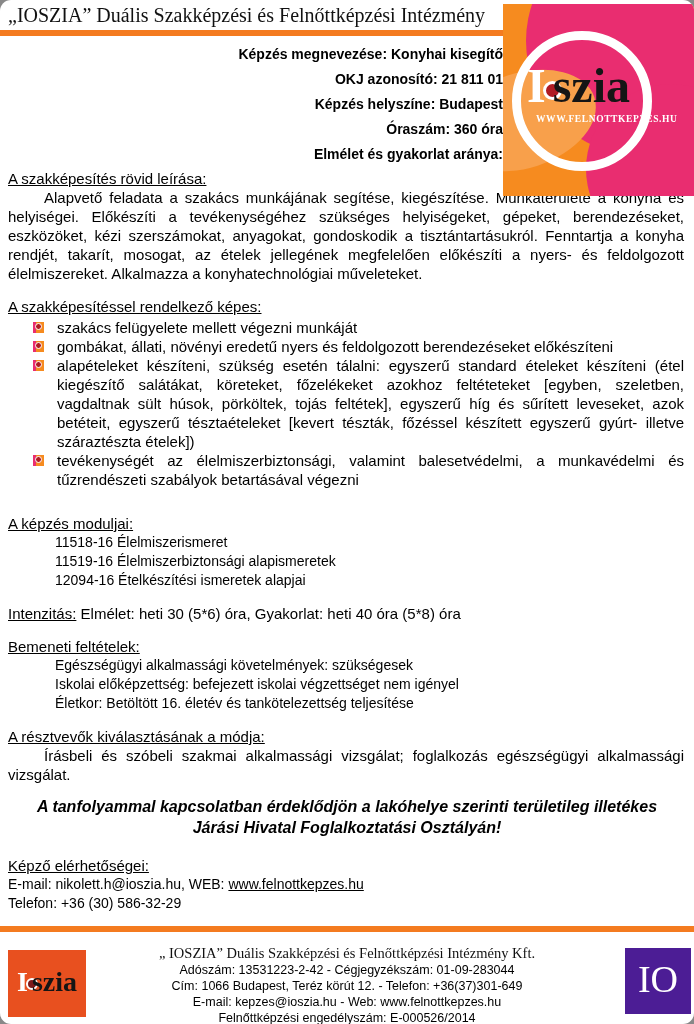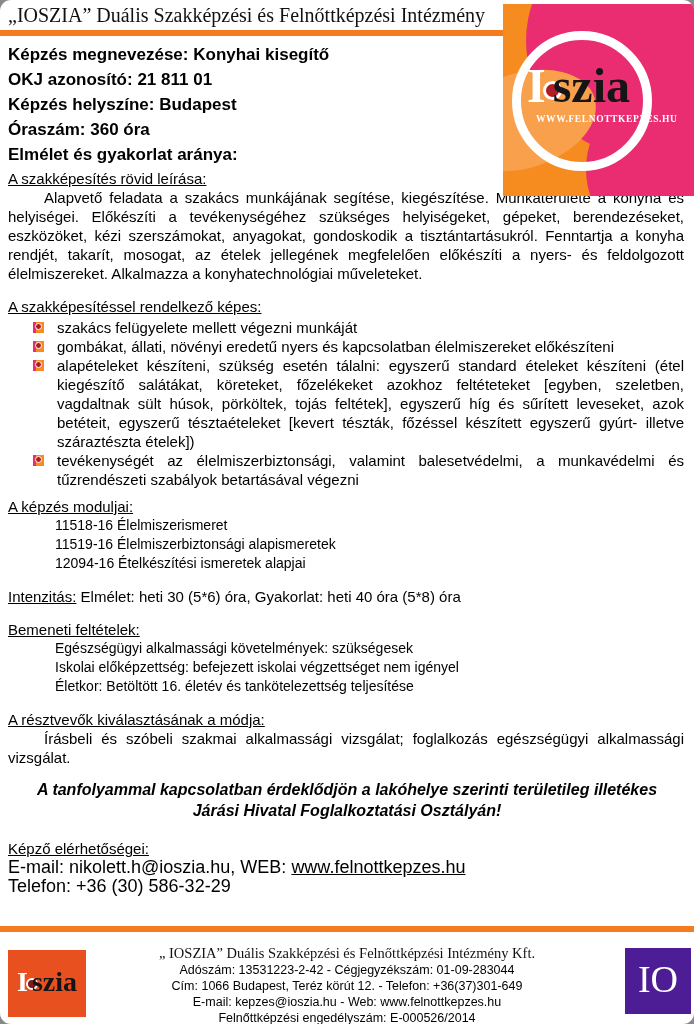--- a/index.html
+++ b/index.html
@@ -52,29 +52,29 @@
   }
   .logo-szia { color:#151515; position:relative; z-index:1; }
   .logo-url {
     position:absolute; left:33px; top:110px; z-index:2;
     font-family:"Liberation Serif", serif; font-weight:bold;
     font-size:9.5px; letter-spacing:0.6px; color:#fff;
   }
   
   .course-block {
     margin:6px 0 0 8px; width:495px;
-    font-weight:bold; font-size:17px; line-height:25px;
+    font-weight:bold; font-size:14px; line-height:25px;text-align:right;
   }
   .course-block .indent { padding-left:18px; }
   
   .section-heading {
     margin:14px 0 0 8px; font-size:15px; line-height:19px;
     text-decoration:underline;
   }
-  .section-heading.tight { margin-top:8px; }
+  .section-heading.tight { margin-top:25px; }
   .section-heading.first { margin-top:2px; }
   .para {
     margin:0 10px 0 8px; font-size:15px; line-height:19px;
     text-align:justify; text-indent:36px;
   }
   .bullets { margin:2px 10px 0 8px; list-style:none; }
   .bullet {
     position:relative; padding-left:49px;
     font-size:15px; line-height:19px; text-align:justify;
   }
@@ -90,21 +90,21 @@
     content:""; position:absolute; left:2px; top:1px; width:5px; height:5px;
     border-radius:50%; background:#B01C24; border:1.5px solid #fff;
   }
   .indent-list { margin-left:55px; font-size:14px; line-height:19px; }
   .inline-line { margin:14px 0 0 8px; font-size:15px; line-height:19px; }
   .u { text-decoration:underline; }
   .notice {
     margin:12px 14px 0 14px; font-weight:bold; font-style:italic;
     font-size:16px; line-height:21px; text-align:center;
   }
-  .contact-line { margin:0 0 0 8px; font-size:18px; line-height:19px; }
+  .contact-line { margin:0 0 0 8px; font-size:14px; line-height:19px; }
   
   .footer-rule {
     position:absolute; left:0; top:926px; width:694px; height:6px;
     background:#F47B20;
   }
   .footer { position:absolute; left:0; top:932px; width:694px; height:92px; }
   .f-left-logo {
     position:absolute; left:8px; top:18px; width:78px; height:67px;
     background:#E8501F; text-align:center;
     font-family:"Liberation Serif", serif; font-weight:bold;
@@ -154,21 +154,21 @@
     <div><span>Óraszám:</span> <span>360 óra</span></div>
     <div><span>Elmélet és gyakorlat aránya:</span></div>
   </div>
 
   <div class="section-heading first">A szakképesítés rövid leírása:</div>
   <p class="para">Alapvető feladata a szakács munkájának segítése, kiegészítése. Munkaterülete a konyha és helyiségei. Előkészíti a tevékenységéhez szükséges helyiségeket, gépeket, berendezéseket, eszközöket, kézi szerszámokat, anyagokat, gondoskodik a tisztántartásukról. Fenntartja a konyha rendjét, takarít, mosogat, az ételek jellegének megfelelően előkészíti a nyers- és feldolgozott élelmiszereket. Alkalmazza a konyhatechnológiai műveleteket.</p>
 
   <div class="section-heading">A szakképesítéssel rendelkező képes:</div>
   <ul class="bullets">
     <li class="bullet"><span class="bullet-icon"></span><span>szakács felügyelete mellett végezni munkáját</span></li>
-    <li class="bullet"><span class="bullet-icon"></span><span>gombákat, állati, növényi eredetű nyers és kapcsolatban élelmiszereket előkészíteni</span></li>
+    <li class="bullet"><span class="bullet-icon"></span><span>gombákat, állati, növényi eredetű nyers és feldolgozott berendezéseket előkészíteni</span></li>
     <li class="bullet"><span class="bullet-icon"></span><span>alapételeket készíteni, szükség esetén tálalni: egyszerű standard ételeket készíteni (étel kiegészítő salátákat, köreteket, főzelékeket azokhoz feltéteteket [egyben, szeletben, vagdaltnak sült húsok, pörköltek, tojás feltétek], egyszerű híg és sűrített leveseket, azok betéteit, egyszerű tésztaételeket [kevert tészták, főzéssel készített egyszerű gyúrt- illetve száraztészta ételek])</span></li>
     <li class="bullet"><span class="bullet-icon"></span><span>tevékenységét az élelmiszerbiztonsági, valamint balesetvédelmi, a munkavédelmi és tűzrendészeti szabályok betartásával végezni</span></li>
   </ul>
 
   <div class="section-heading tight">A képzés moduljai:</div>
   <div class="indent-list">
     <div>11518-16 Élelmiszerismeret</div>
     <div>11519-16 Élelmiszerbiztonsági alapismeretek</div>
     <div>12094-16 Ételkészítési ismeretek alapjai</div>
   </div>

